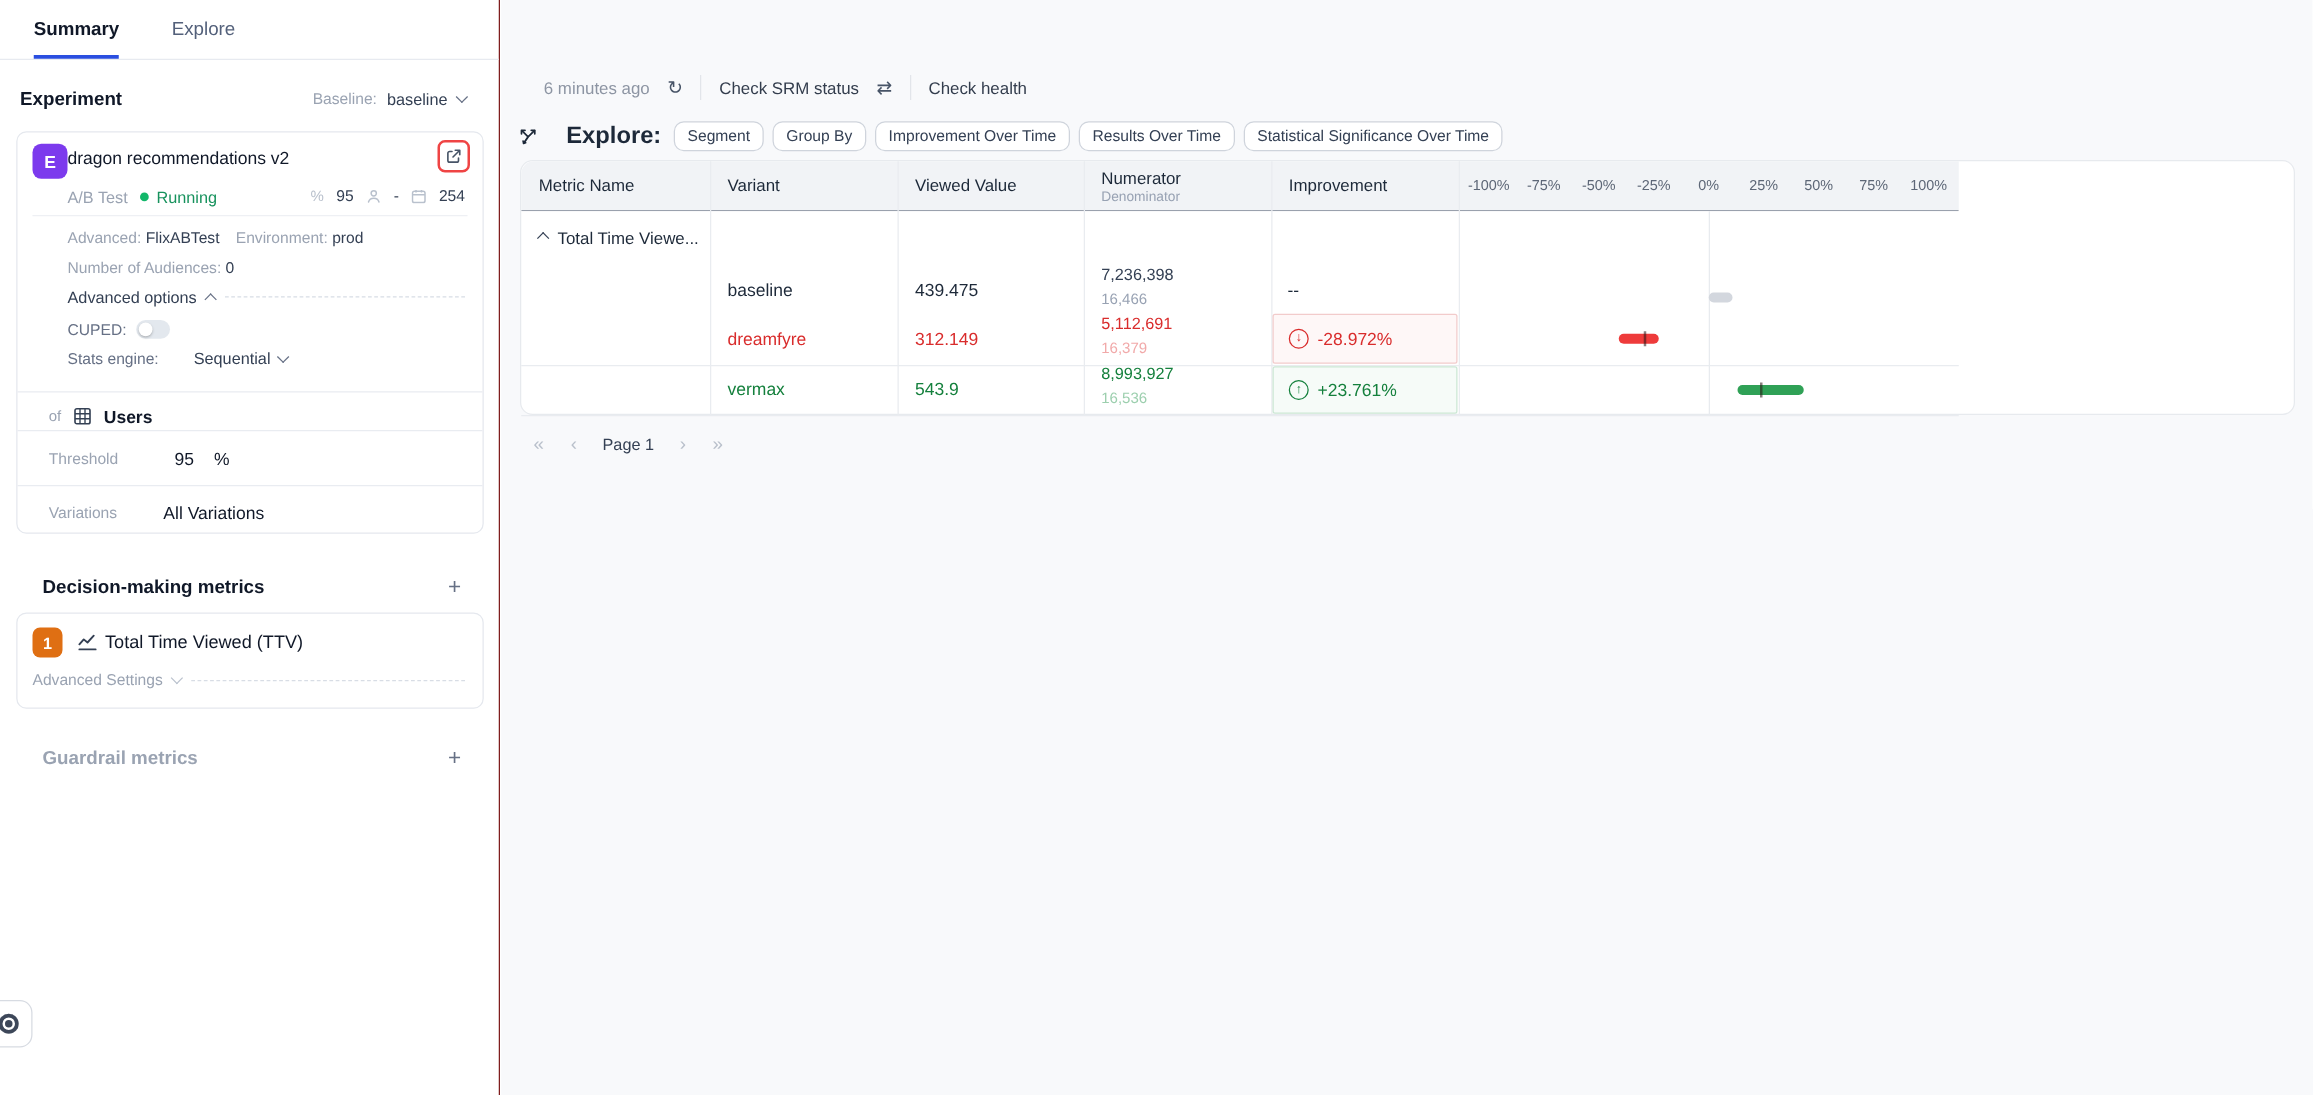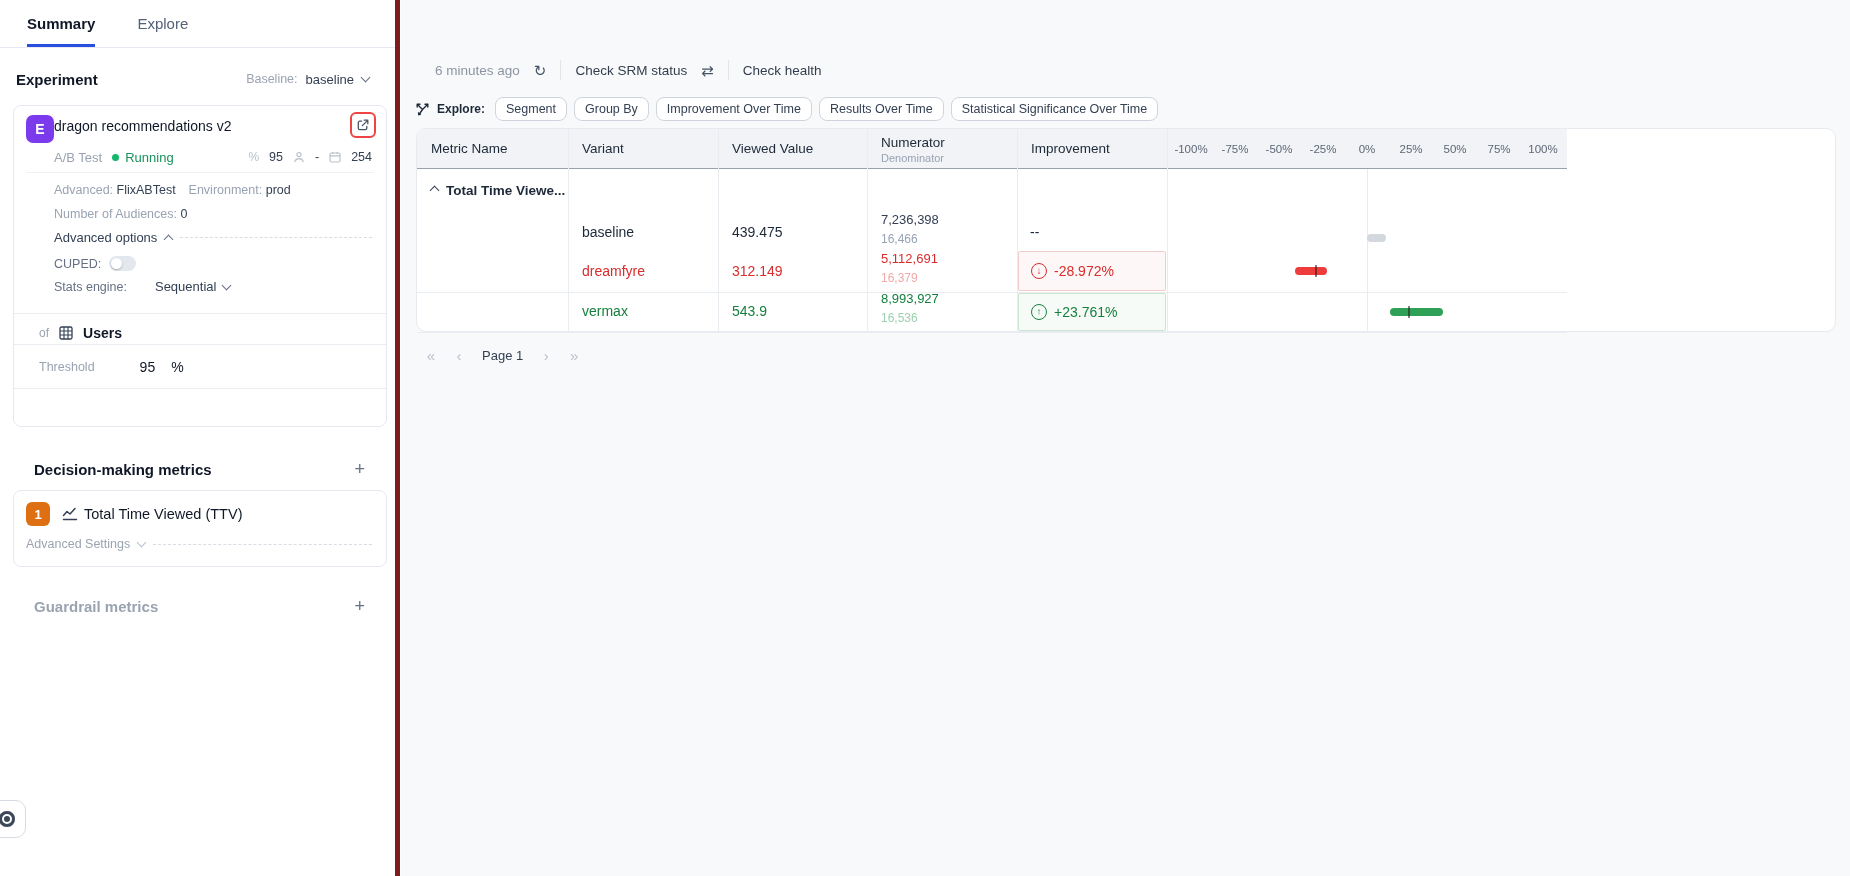--- a/index.html
+++ b/index.html
@@ -2,21 +2,21 @@
 <html><head>
 <meta charset="utf-8">
 <style>
   * { box-sizing: border-box; margin:0; padding:0; }
   body { margin:0; background:#fff; }
   .screen { position:relative; width:1850px; height:876px; background:#fff;
             font-family:"Liberation Sans", sans-serif; overflow:hidden; color:#1d2939; }
 
   
   .sidebar { position:absolute; left:0; top:0; width:400px; height:876px; background:#fff;
-             border-right:5px solid #7f1d1d; }
+             border-right:1px solid #7f1d1d; }
   .tabbar { position:absolute; left:0; top:0; width:100%; height:48px; border-bottom:1px solid #e7eaf0;
             display:flex; align-items:stretch; padding-left:27px; gap:42px; }
   .tab { display:flex; align-items:center; font-size:15px; color:#53607a; cursor:pointer; }
   .tab.active { color:#101828; font-weight:700; border-bottom:3px solid #2a4ee0; padding-top:3px; }
 
   .exp-header { position:absolute; left:16px; right:26px; top:68px; height:22px;
                 display:flex; align-items:center; justify-content:space-between; }
   .exp-header .h-label { font-size:15px; font-weight:700; color:#101828; }
   .baseline-picker { display:flex; align-items:center; gap:8px; font-size:13px; cursor:pointer; }
   .baseline-picker .lab { color:#9aa3b2; font-size:12.5px; }
@@ -81,38 +81,38 @@
   .vdiv { width:1px; height:20px; background:#e2e5ea; }
 
   .range-group { position:absolute; right:20px; top:76px; height:26px; display:flex; align-items:stretch; font-size:13px; }
   .range-seg { display:flex; align-items:center; padding:0 11px; background:#fff; border:1px solid #d5dae2; color:#344054; cursor:pointer; }
   .range-seg.first { border-radius:6px 0 0 6px; }
   .range-seg + .range-seg { border-left:none; }
   .range-date { display:flex; align-items:center; gap:8px; padding:0 12px; background:#e9ecf2;
                 border:1px solid #d5dae2; border-left:none; border-radius:0 6px 6px 0; color:#344054; cursor:pointer; }
 
   .explore-row { position:absolute; left:14px; top:96px; height:26px; display:flex; align-items:center; gap:7px; }
-  .explore-row .lab { font-size:12px; font-weight:700; color:#1d2939; margin-right:3px; }
+  .explore-row .lab { font-size:19px; font-weight:700; color:#1d2939; margin-right:3px;margin-left:16px; }
   .pill-btn { background:#fff; border:1px solid #cfd4dc; border-radius:8px; padding:4px 10px;
               font-size:12.5px; color:#344054; cursor:pointer; white-space:nowrap; }
 
   
   .table-card { position:absolute; left:15px; top:128px; width:1420px; height:204px; background:#fff;
                 border:1px solid #e7eaee; border-radius:10px; }
   .thead { position:absolute; left:0; top:0; width:1150px; height:40px; background:#f1f3f6;
            border-bottom:1px solid #9aa1ad; border-radius:10px 0 0 0; }
   .th { position:absolute; font-size:13.5px; color:#1d2939; top:12px; }
   .th-sub { position:absolute; font-size:11px; color:#98a2b3; }
   .tick { position:absolute; top:14px; transform:translateX(-50%); font-size:11.5px; color:#5d6777; }
   .col-div { position:absolute; top:0; width:1px; height:203px; background:#e9ecf0; }
   .grid-zero { position:absolute; width:1px; background:#e8ebef; }
   .row-div { position:absolute; left:0; width:1150px; height:1px; background:#e9ecf0; }
 
   .group-label { position:absolute; left:14px; top:54px; display:flex; align-items:flex-start; gap:8px;
-                 font-size:13.5px; color:#1d2939; cursor:pointer;font-weight:bold; }
+                 font-size:13.5px; color:#1d2939; cursor:pointer; }
   .cell { position:absolute; font-size:14px; color:#1d2939; }
   .num { font-size:13px; color:#344054; }
   .den { font-size:12px; color:#98a2b3; }
   .neg { color:#d92c2c !important; }
   .neg-light { color:#f1a9a9 !important; }
   .pos { color:#15803d !important; }
   .pos-light { color:#9ccfae !important; }
 
   .imp-box { position:absolute; left:601px; width:148px; display:flex; align-items:center; gap:7px;
              padding-left:12px; border-radius:2px; }
@@ -240,20 +240,24 @@
       </div>
 
       <div class="full-div" style="top:238px"></div>
       <div class="section-row" style="top:250px; height:22px">
         <span class="muted" style="font-size:12.5px">Threshold</span>
         <span style="margin-left:45px; font-size:14px; color:#101828">95</span>
         <span style="margin-left:16px; font-size:14px; color:#101828">%</span>
       </div>
 
       <div class="full-div" style="top:282px"></div>
+      <div class="section-row" style="top:293px; height:22px">
+        <span class="muted" style="font-size:12.5px">Variations</span>
+        <span style="margin-left:37px; font-size:14px; color:#101828">All Variations</span>
+      </div>
     </div>
 
     <div class="metrics-heading" style="top:460px">
       <span class="t">Decision-making metrics</span>
       <span class="plus-btn">+</span>
     </div>
 
     <div class="card metric-card">
       <div class="badge one-badge">1</div>
       <span class="metric-icon">

